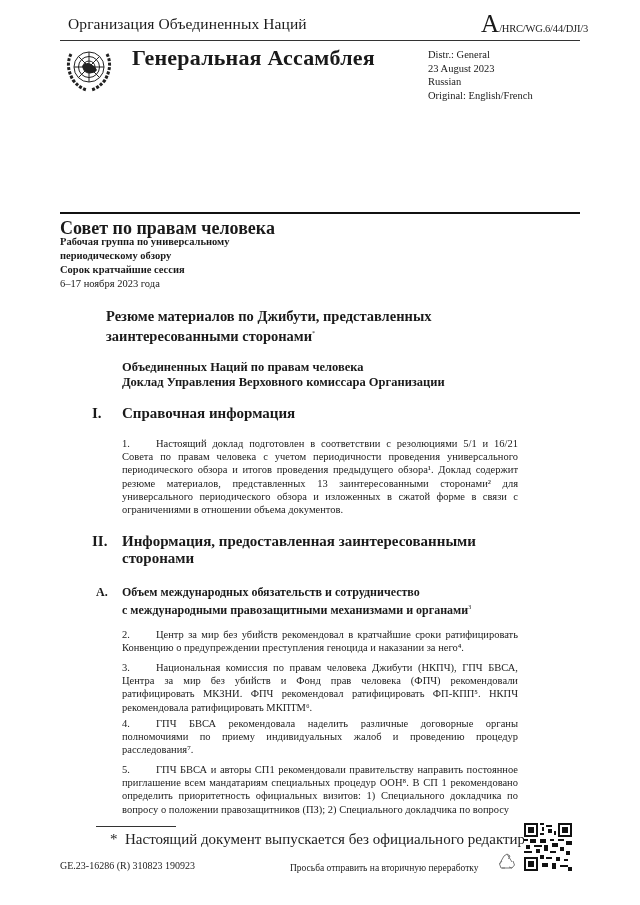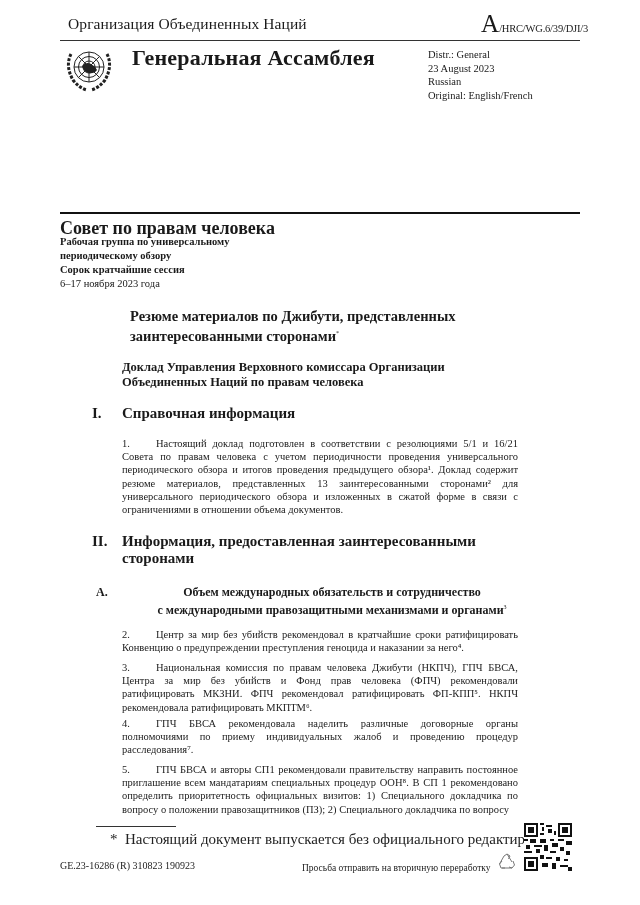--- a/index.html
+++ b/index.html
@@ -12,44 +12,44 @@
   .symbol .rest { font-size:10.5px; letter-spacing:-0.2px; }
   .rule-top { left:60px; top:40px; width:520px; height:1px; background:#333; }
   .logo { left:62px; top:44px; width:54px; height:50px; }
   .ga-title { left:132px; top:45px; font-size:22px; font-weight:bold; letter-spacing:0.2px; }
   .distr { left:428px; top:48px; font-size:10.5px; line-height:13.5px; }
   .rule-thick { left:60px; top:212px; width:520px; height:2px; background:#111; }
   .council { left:60px; top:221px; font-size:12px; line-height:14px; }
   .council .l1 { font-weight:bold; font-size:18px; }
   .council .b { font-weight:bold; font-size:10.5px; }
   .council .d { font-size:10.5px; }
-  .title { left:130px; top:308px; width:400px; font-size:14.5px; font-weight:bold; line-height:17px; }
+  .title { left:106px; top:308px; width:400px; font-size:14.5px; font-weight:bold; line-height:17px; }
   .title sup, .sectA sup, p sup { font-size:6px; vertical-align:super; font-weight:normal; }
   .subtitle { left:122px; top:360px; width:400px; font-size:12.5px; font-weight:bold; line-height:15px; }
   .h1 { left:92px; font-size:15px; font-weight:bold; line-height:17px; }
   .h1 .num { display:inline-block; width:30px; }
   .h1 .txt { position:absolute; left:30px; top:0; width:400px; }
   .sectA { left:96px; top:585px; font-size:12px; font-weight:bold; line-height:15px; width:440px; }
   .sectA .num { position:absolute; left:0; top:0; }
-  .sectA .txt { position:absolute; left:26px; top:0; width:420px;text-align:center; }
+  .sectA .txt { position:absolute; left:26px; top:0; width:420px; }
   .para { left:122px; width:396px; font-size:10.5px; line-height:13.2px; text-align:justify; color:#222; }
   .para .pn { display:inline-block; width:34px; }
   .fn-rule { left:96px; top:826px; width:80px; height:1px; background:#333; }
   .footnote { left:110px; top:831px; font-size:15px; color:#222; }
   .jobno { left:60px; top:860px; font-size:10px; color:#222;text-align:right; }
-  .recycle-text { left:290px; top:863px; font-size:9.5px; color:#222;margin-left:12px; }
+  .recycle-text { left:290px; top:863px; font-size:9.5px; color:#222; }
   .recycle { left:497px; top:852px; width:20px; height:20px; }
   .qr { left:524px; top:823px; width:48px; height:48px; }
 </style>
 </head>
 <body>
 
 <div class="abs org-name">Организация Объединенных Наций</div>
 <div class="abs symbol">
-  <span class="big">A</span><span class="rest">/HRC/WG.6/39/DJI/3</span>
+  <span class="big">A</span><span class="rest">/HRC/WG.6/44/DJI/3</span>
 </div>
 <div class="abs rule-top"></div>
 
 <div class="abs logo">
   <svg width="54" height="50" viewBox="0 0 54 50">
     <g fill="none" stroke="#222" stroke-width="1">
       <circle cx="27" cy="23" r="15"></circle>
       <circle cx="27" cy="23" r="10.5"></circle>
       <circle cx="27" cy="23" r="6"></circle>
       <line x1="27" y1="8" x2="27" y2="38"></line>
@@ -80,22 +80,22 @@
   <div class="b">Сорок кратчайшие сессия</div>
   <div class="d">6–17 ноября 2023 года</div>
 </div>
 
 <div class="abs title">
   <div>Резюме материалов по Джибути, представленных</div>
   <div><span>заинтересованными сторонами</span><sup>*</sup></div>
 </div>
 
 <div class="abs subtitle">
+  <div>Объединенных Наций по правам человека</div>
   <div>Доклад Управления Верховного комиссара Организации</div>
-  <div>Объединенных Наций по правам человека</div>
 </div>
 
 <div class="abs h1" style="top:405px;">
   <span class="num">I.</span>
   <span class="txt">Справочная информация</span>
 </div>
 
 <div class="abs para" style="top:437px;">
   <span class="pn">1.</span><span>Настоящий доклад подготовлен в соответствии с резолюциями 5/1 и 16/21 Совета по правам человека с учетом периодичности проведения универсального периодического обзора и итогов проведения предыдущего обзора¹. Доклад содержит резюме материалов, представленных 13 заинтересованными сторонами² для универсального периодического обзора и изложенных в сжатой форме в связи с ограничениями в отношении объема документов.</span>
 </div>

